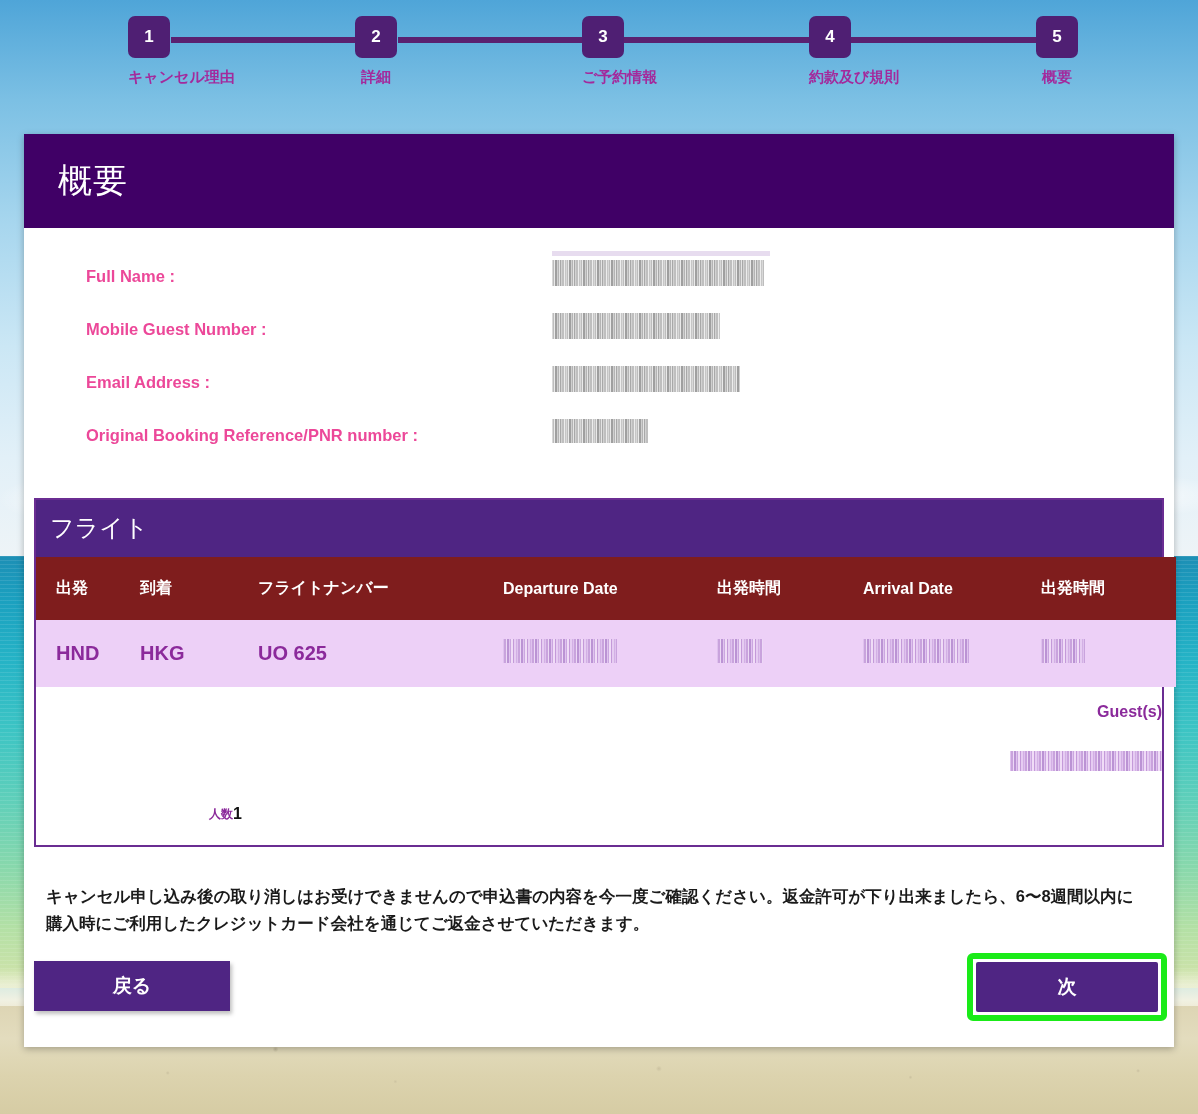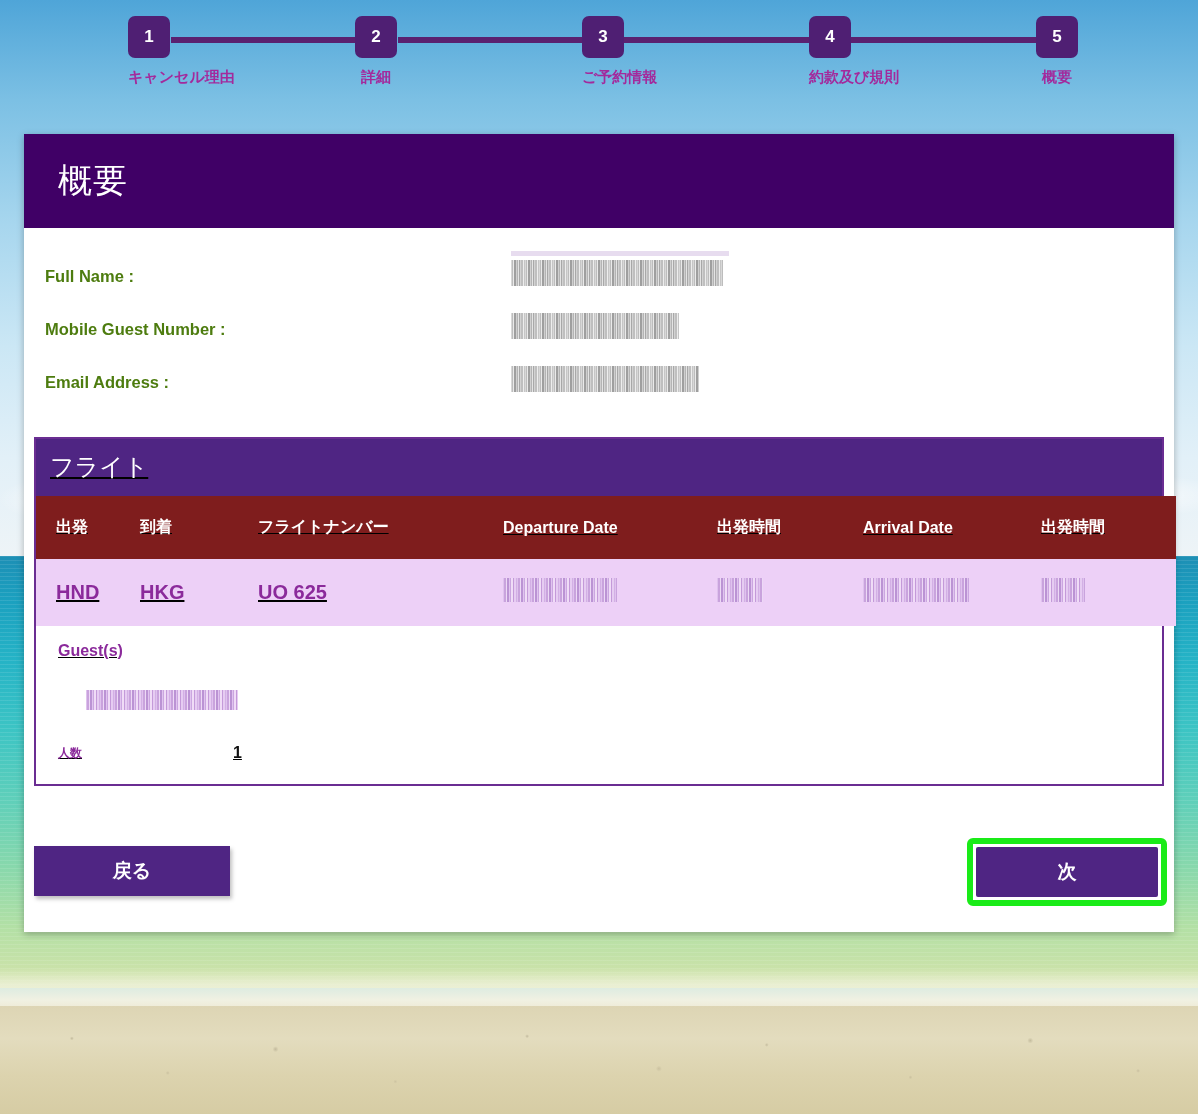--- a/index.html
+++ b/index.html
@@ -175,25 +175,26 @@
   
   .fields {
     padding: 22px 0 16px 21px;
   }
   .field-row {
     display: flex;
     align-items: center;
     height: 53px;
   }
   .field-label {
-    color: #4d7c0f;
+    color: #ec4899;
     font-size: 16.5px;
     font-weight: bold;
     width: 466px;
     flex: 0 0 466px;
+    margin-left: 41px;
   }
   .field-value {
     position: relative;
     height: 34px;
   }
 
   
   .redact {
     display: inline-block;
     position: relative;
@@ -230,23 +231,22 @@
   .field-strip {
     position: absolute;
     left: 0; top: -9px;
     width: 218px;
     height: 5px;
     background: #e7dcef;
   }
 
   
   .flight-panel {
-    margin: 12px 10px 0 10px;
+    margin: 20px 10px 0 10px;
     border: 2px solid #6a2d92;
-    text-decoration: underline;
   }
   .flight-title {
     background: #4f2583;
     color: #ffffff;
     font-size: 24px;
     padding: 12px 0 13px 14px;
   }
   table.flight {
     width: 100%;
     border-collapse: collapse;
@@ -274,20 +274,21 @@
   .c-fno   { width: 245px; }
   .c-ddate { width: 214px; }
   .c-dtime { width: 146px; }
   .c-adate { width: 178px; }
   .c-atime { width: 135px; }
 
   
   .guests {
     background: #ffffff;
     padding: 16px 0 22px 22px;
+    text-align: right;
   }
   .guests-title {
     color: #8b2a9b;
     font-size: 16px;
     font-weight: bold;
     margin-bottom: 30px;
   }
   .guest-name {
     margin-left: 28px;
     margin-bottom: 34px;
@@ -428,20 +429,26 @@
       </div>
     </div>
 
     <div class="field-row">
       <div class="field-label">Email Address :</div>
       <div class="field-value">
         <span class="redact r3"></span>
       </div>
     </div>
 
+    <div class="field-row">
+      <div class="field-label">Original Booking Reference/PNR number :</div>
+      <div class="field-value">
+        <span class="redact r4"></span>
+      </div>
+    </div>
 
   </div>
 
   <div class="flight-panel">
 
     <div class="flight-title">フライト</div>
 
     <table class="flight">
       <thead>
         <tr>
@@ -474,20 +481,21 @@
       </div>
       <div class="pax-row">
         <div class="pax-label">人数</div>
         <div class="pax-value">1</div>
       </div>
     </div>
 
   </div>
 
   <div class="notices">
+    <p class="notice"><span>キャンセル申し込み後の取り消しはお受けできませんので申込書の内容を今一度ご確認ください。返金許可が下り出来ましたら、</span><span class="em">6〜8週間以内</span><span>に購入時にご利用したクレジットカード会社を通じてご返金させていただきます。</span></p>
   </div>
 
   <div class="footer">
     <button class="btn btn-back">戻る</button>
     <div class="highlight-wrap">
       <button class="btn btn-next">次</button>
     </div>
   </div>
 
 </div>

